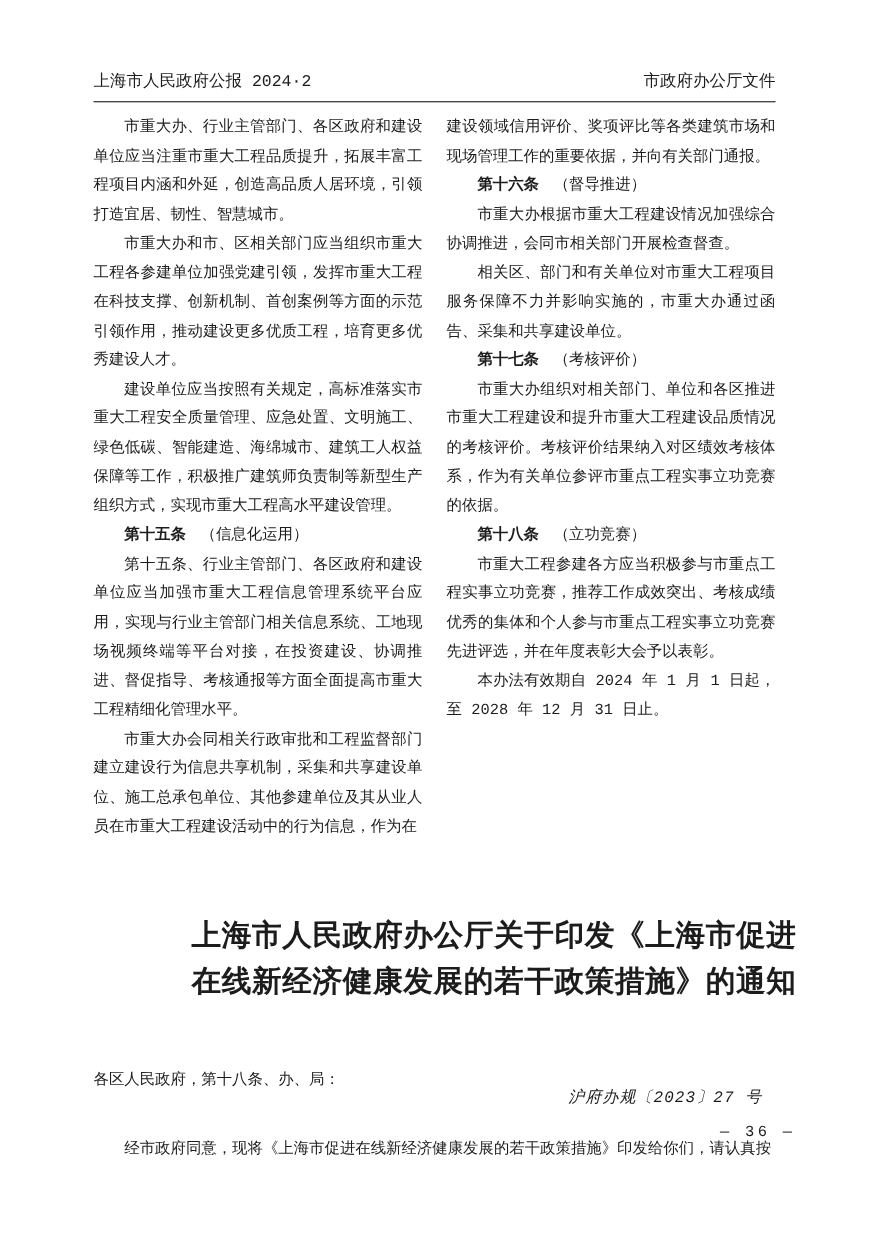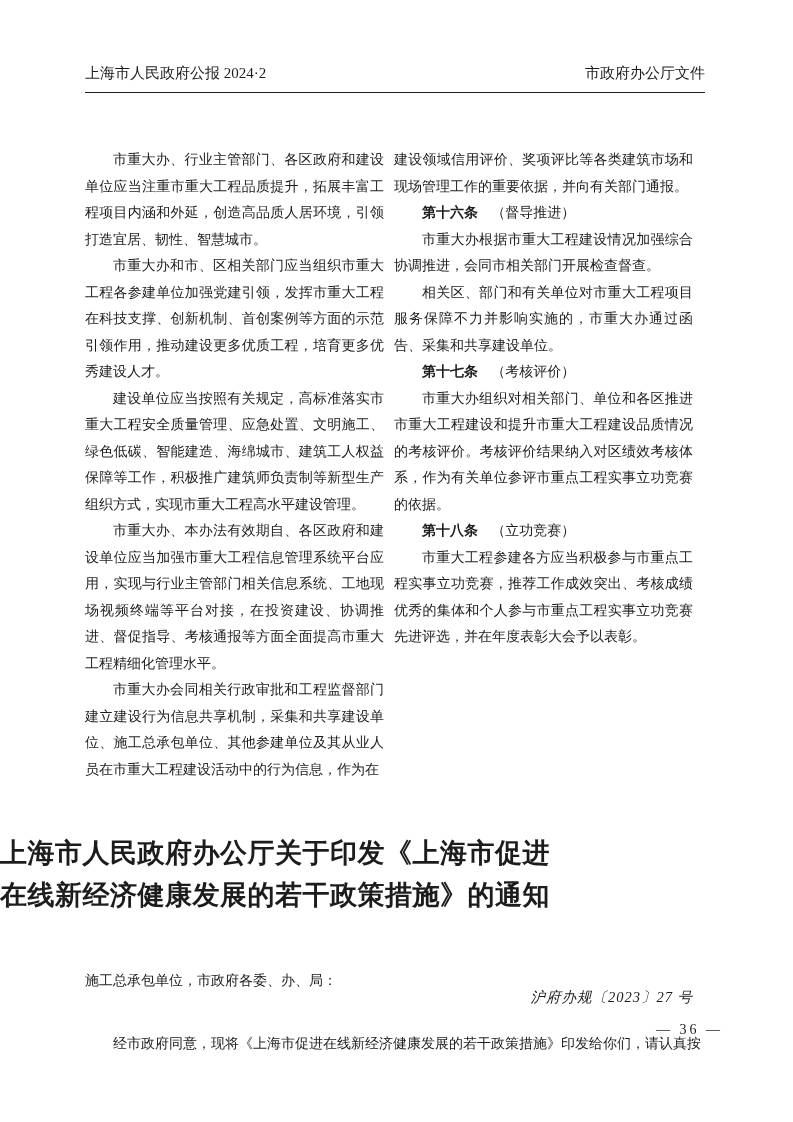--- a/index.html
+++ b/index.html
@@ -1,21 +1,21 @@
 <!DOCTYPE html>
 <html><head>
 <meta charset="utf-8">
 <style>
   html, body { margin: 0; padding: 0; background: #ffffff; }
   .page {
     position: relative;
     width: 793px;
     height: 1122px;
     background: #ffffff;
-    font-family: Liberation Serif, serif;
+    font-family: Liberation Mono, monospace;
     color: #1c1c1c;
     overflow: hidden;
   }
   .header {
     position: absolute;
     left: 85px;
     top: 64px;
     width: 620px;
     display: flex;
     justify-content: space-between;
@@ -23,43 +23,42 @@
     font-size: 15px;
     padding-bottom: 9px;
     border-bottom: 1.5px solid #1c1c1c;
   }
   .columns {
     position: absolute;
     left: 85px;
     top: 103px;
     width: 620px;
     display: flex;
-    gap: 10px;
-    margin-top: 44px;
+    gap: 22px;
   }
   .col {
     width: 299px;
     font-size: 14px;
     line-height: 26.5px;
     text-align: justify;
     text-justify: inter-ideograph;
   }
   .col p {
     margin: 0;
     text-indent: 2em;
   }
   .col p.noindent { text-indent: 0; }
   .col p.article-heading b { font-weight: 700; }
   .col .article-title { margin-left: 0.95em; }
   .notice-title {
     position: absolute;
     left: 0;
     top: 832px;
     width: 724px;
-    text-align: left;
+    text-align: right;
     font-size: 27px;
     font-weight: 700;
     line-height: 42px;
     letter-spacing: 0.5px;
   }
   .doc-number {
     position: absolute;
     right: 100px;
     top: 944px;
     font-size: 14.5px;
@@ -101,41 +100,43 @@
   <div class="header">
     <span>上海市人民政府公报 2024·2</span>
     <span>市政府办公厅文件</span>
   </div>
 
   <div class="columns">
     <div class="col">
         <p class="para">市重大办、行业主管部门、各区政府和建设单位应当注重市重大工程品质提升，拓展丰富工程项目内涵和外延，创造高品质人居环境，引领打造宜居、韧性、智慧城市。</p>
         <p class="para">市重大办和市、区相关部门应当组织市重大工程各参建单位加强党建引领，发挥市重大工程在科技支撑、创新机制、首创案例等方面的示范引领作用，推动建设更多优质工程，培育更多优秀建设人才。</p>
         <p class="para">建设单位应当按照有关规定，高标准落实市重大工程安全质量管理、应急处置、文明施工、绿色低碳、智能建造、海绵城市、建筑工人权益保障等工作，积极推广建筑师负责制等新型生产组织方式，实现市重大工程高水平建设管理。</p>
-        <p class="para">市重大办、本办法有效期自、各区政府和建设单位应当加强市重大工程信息管理系统平台应用，实现与行业主管部门相关信息系统、工地现场视频终端等平台对接，在投资建设、协调推进、督促指导、考核通报等方面全面提高市重大工程精细化管理水平。</p>
+        <p class="article-heading"><b>第十五条</b><span class="article-title">（信息化运用）</span></p>
+        <p class="para">第十五条、行业主管部门、各区政府和建设单位应当加强市重大工程信息管理系统平台应用，实现与行业主管部门相关信息系统、工地现场视频终端等平台对接，在投资建设、协调推进、督促指导、考核通报等方面全面提高市重大工程精细化管理水平。</p>
         <p class="para">市重大办会同相关行政审批和工程监督部门建立建设行为信息共享机制，采集和共享建设单位、施工总承包单位、其他参建单位及其从业人员在市重大工程建设活动中的行为信息，作为在</p>
       </div>
     <div class="col">
         <p class="para noindent">建设领域信用评价、奖项评比等各类建筑市场和现场管理工作的重要依据，并向有关部门通报。</p>
         <p class="article-heading"><b>第十六条</b><span class="article-title">（督导推进）</span></p>
         <p class="para">市重大办根据市重大工程建设情况加强综合协调推进，会同市相关部门开展检查督查。</p>
         <p class="para">相关区、部门和有关单位对市重大工程项目服务保障不力并影响实施的，市重大办通过函告、采集和共享建设单位。</p>
         <p class="article-heading"><b>第十七条</b><span class="article-title">（考核评价）</span></p>
         <p class="para">市重大办组织对相关部门、单位和各区推进市重大工程建设和提升市重大工程建设品质情况的考核评价。考核评价结果纳入对区绩效考核体系，作为有关单位参评市重点工程实事立功竞赛的依据。</p>
         <p class="article-heading"><b>第十八条</b><span class="article-title">（立功竞赛）</span></p>
         <p class="para">市重大工程参建各方应当积极参与市重点工程实事立功竞赛，推荐工作成效突出、考核成绩优秀的集体和个人参与市重点工程实事立功竞赛先进评选，并在年度表彰大会予以表彰。</p>
+        <p class="para">本办法有效期自 2024 年 1 月 1 日起，至 2028 年 12 月 31 日止。</p>
       </div>
   </div>
 
   <div class="notice-title">
     <div>上海市人民政府办公厅关于印发《上海市促进</div>
     <div>在线新经济健康发展的若干政策措施》的通知</div>
   </div>
 
   <div class="doc-number">沪府办规〔2023〕27 号</div>
 
-  <div class="salutation">施工总承包单位，市政府各委、办、局：</div>
+  <div class="salutation">各区人民政府，第十八条、办、局：</div>
 
   <div class="notice-body">经市政府同意，现将《上海市促进在线新经济健康发展的若干政策措施》印发给你们，请认真按</div>
 
   <div class="page-number">— 36 —</div>
 
 </div>
 
 </body></html>

